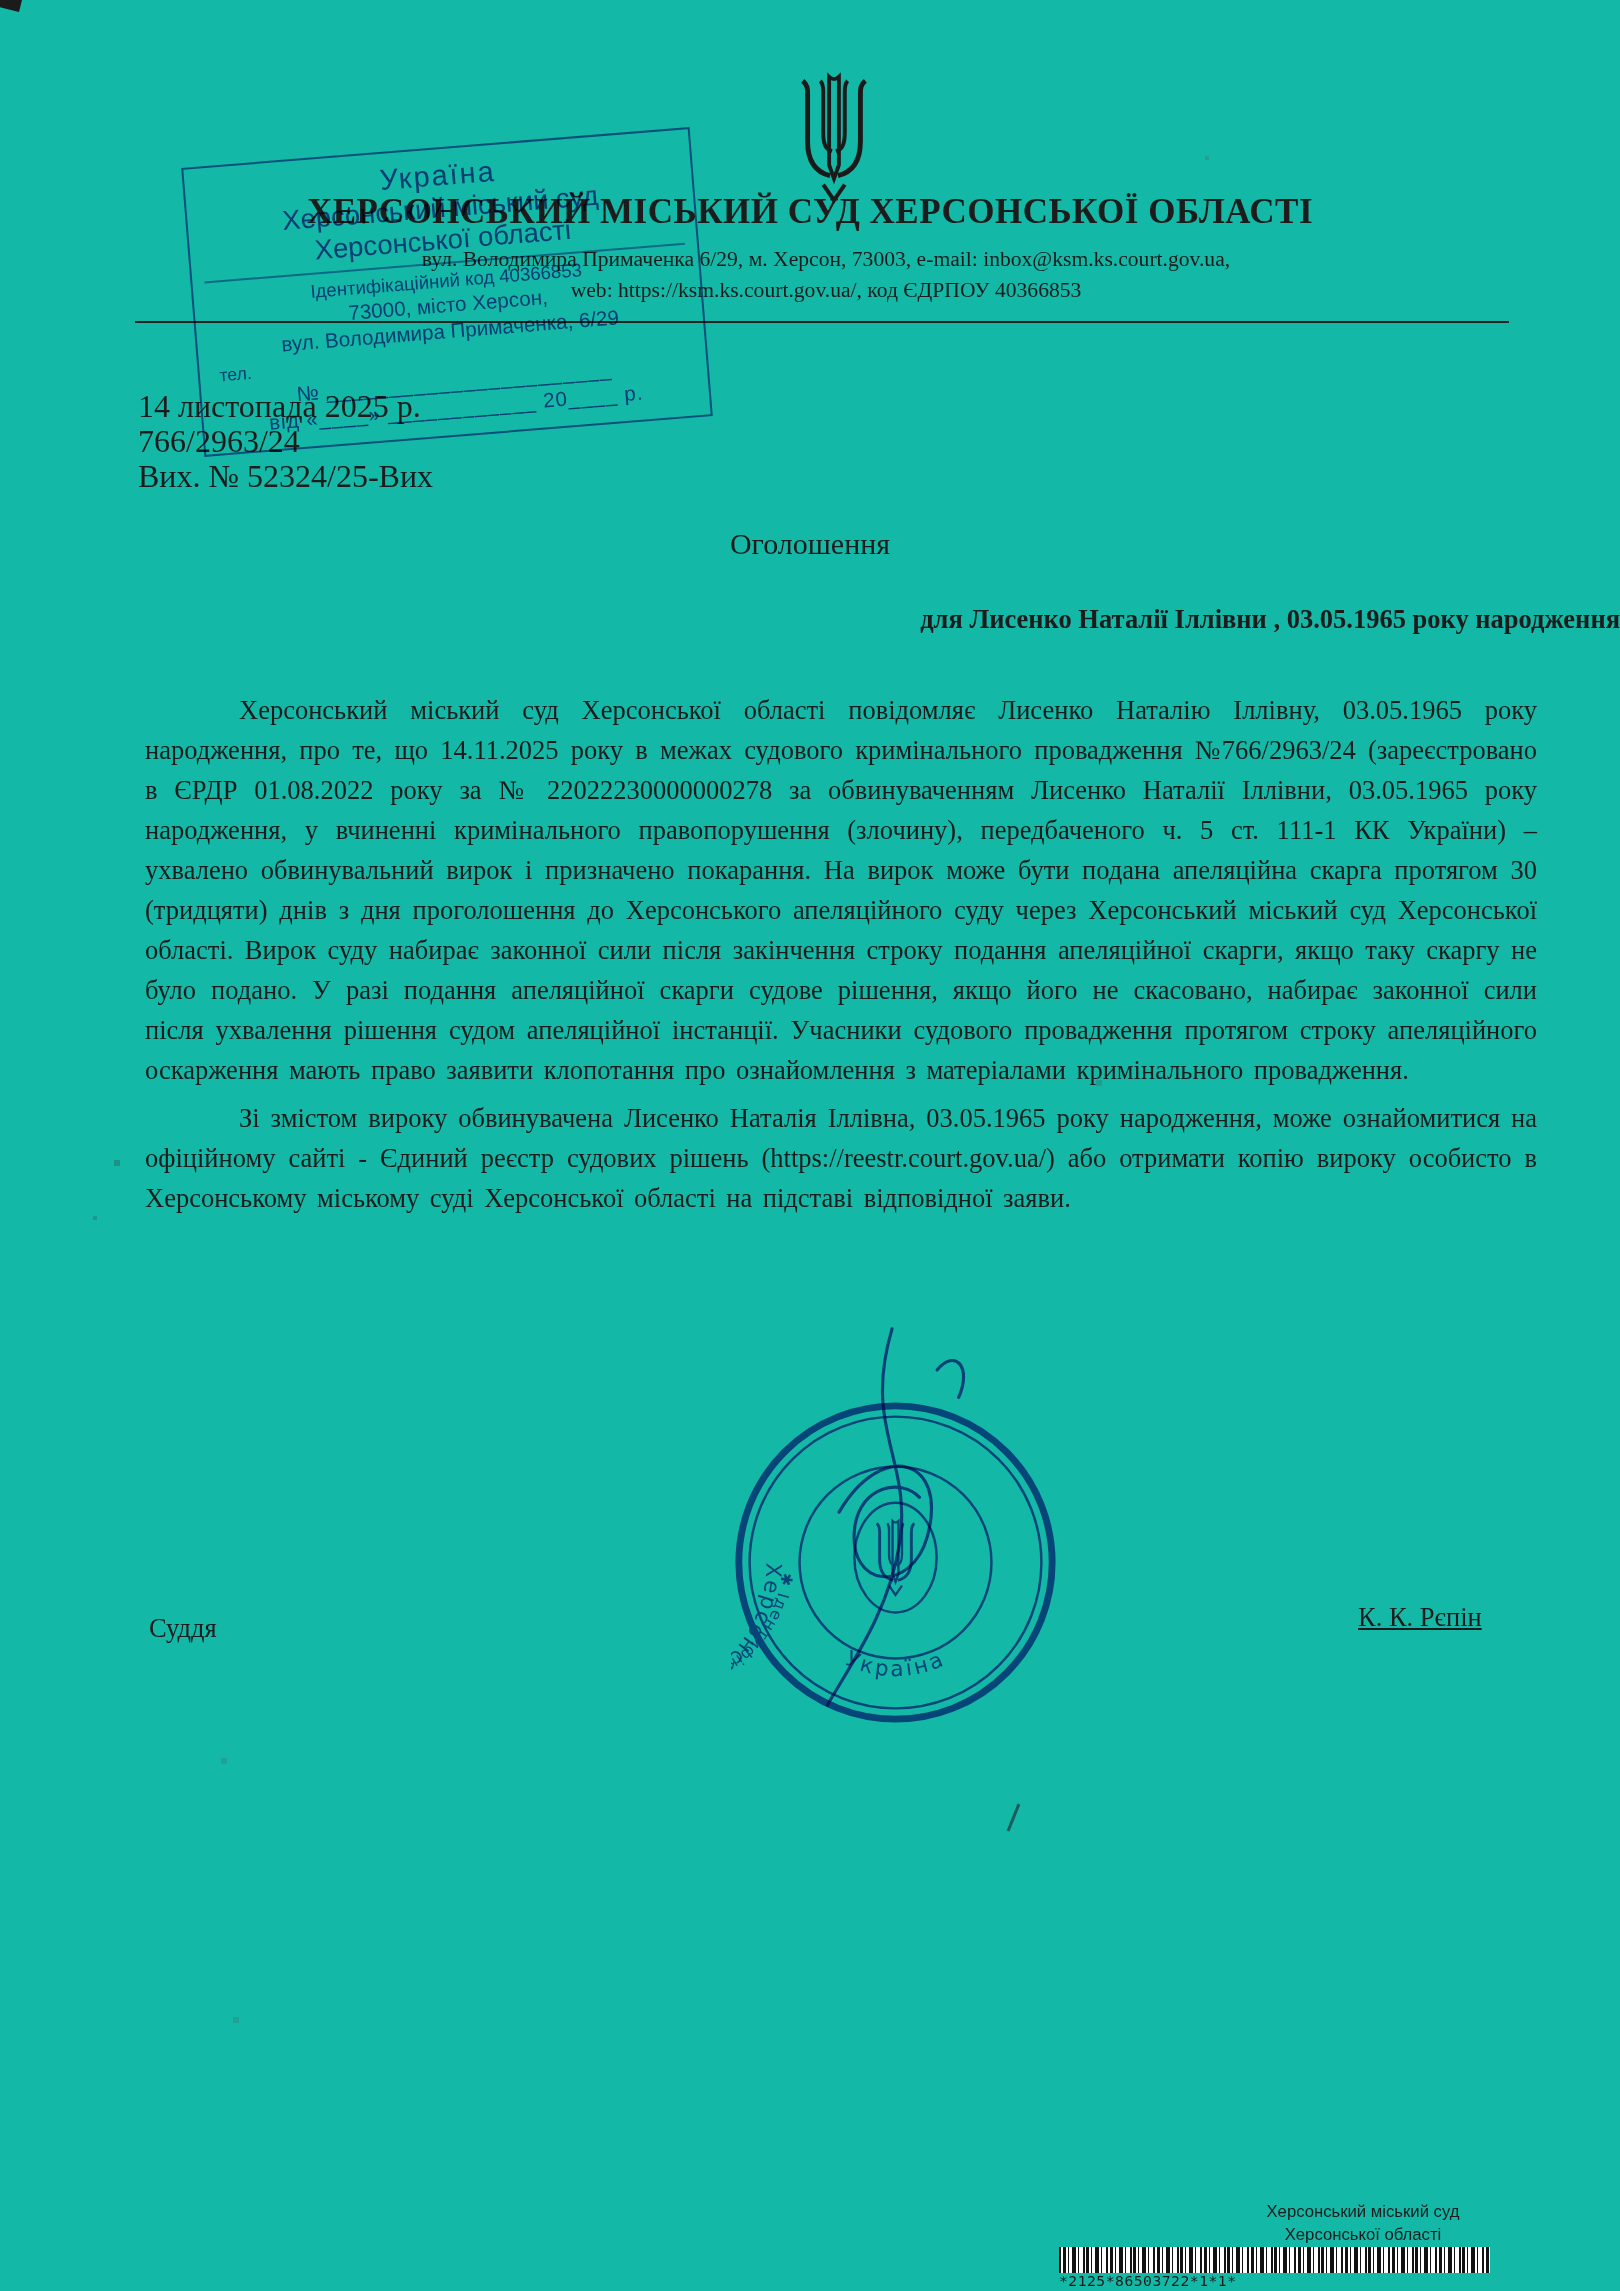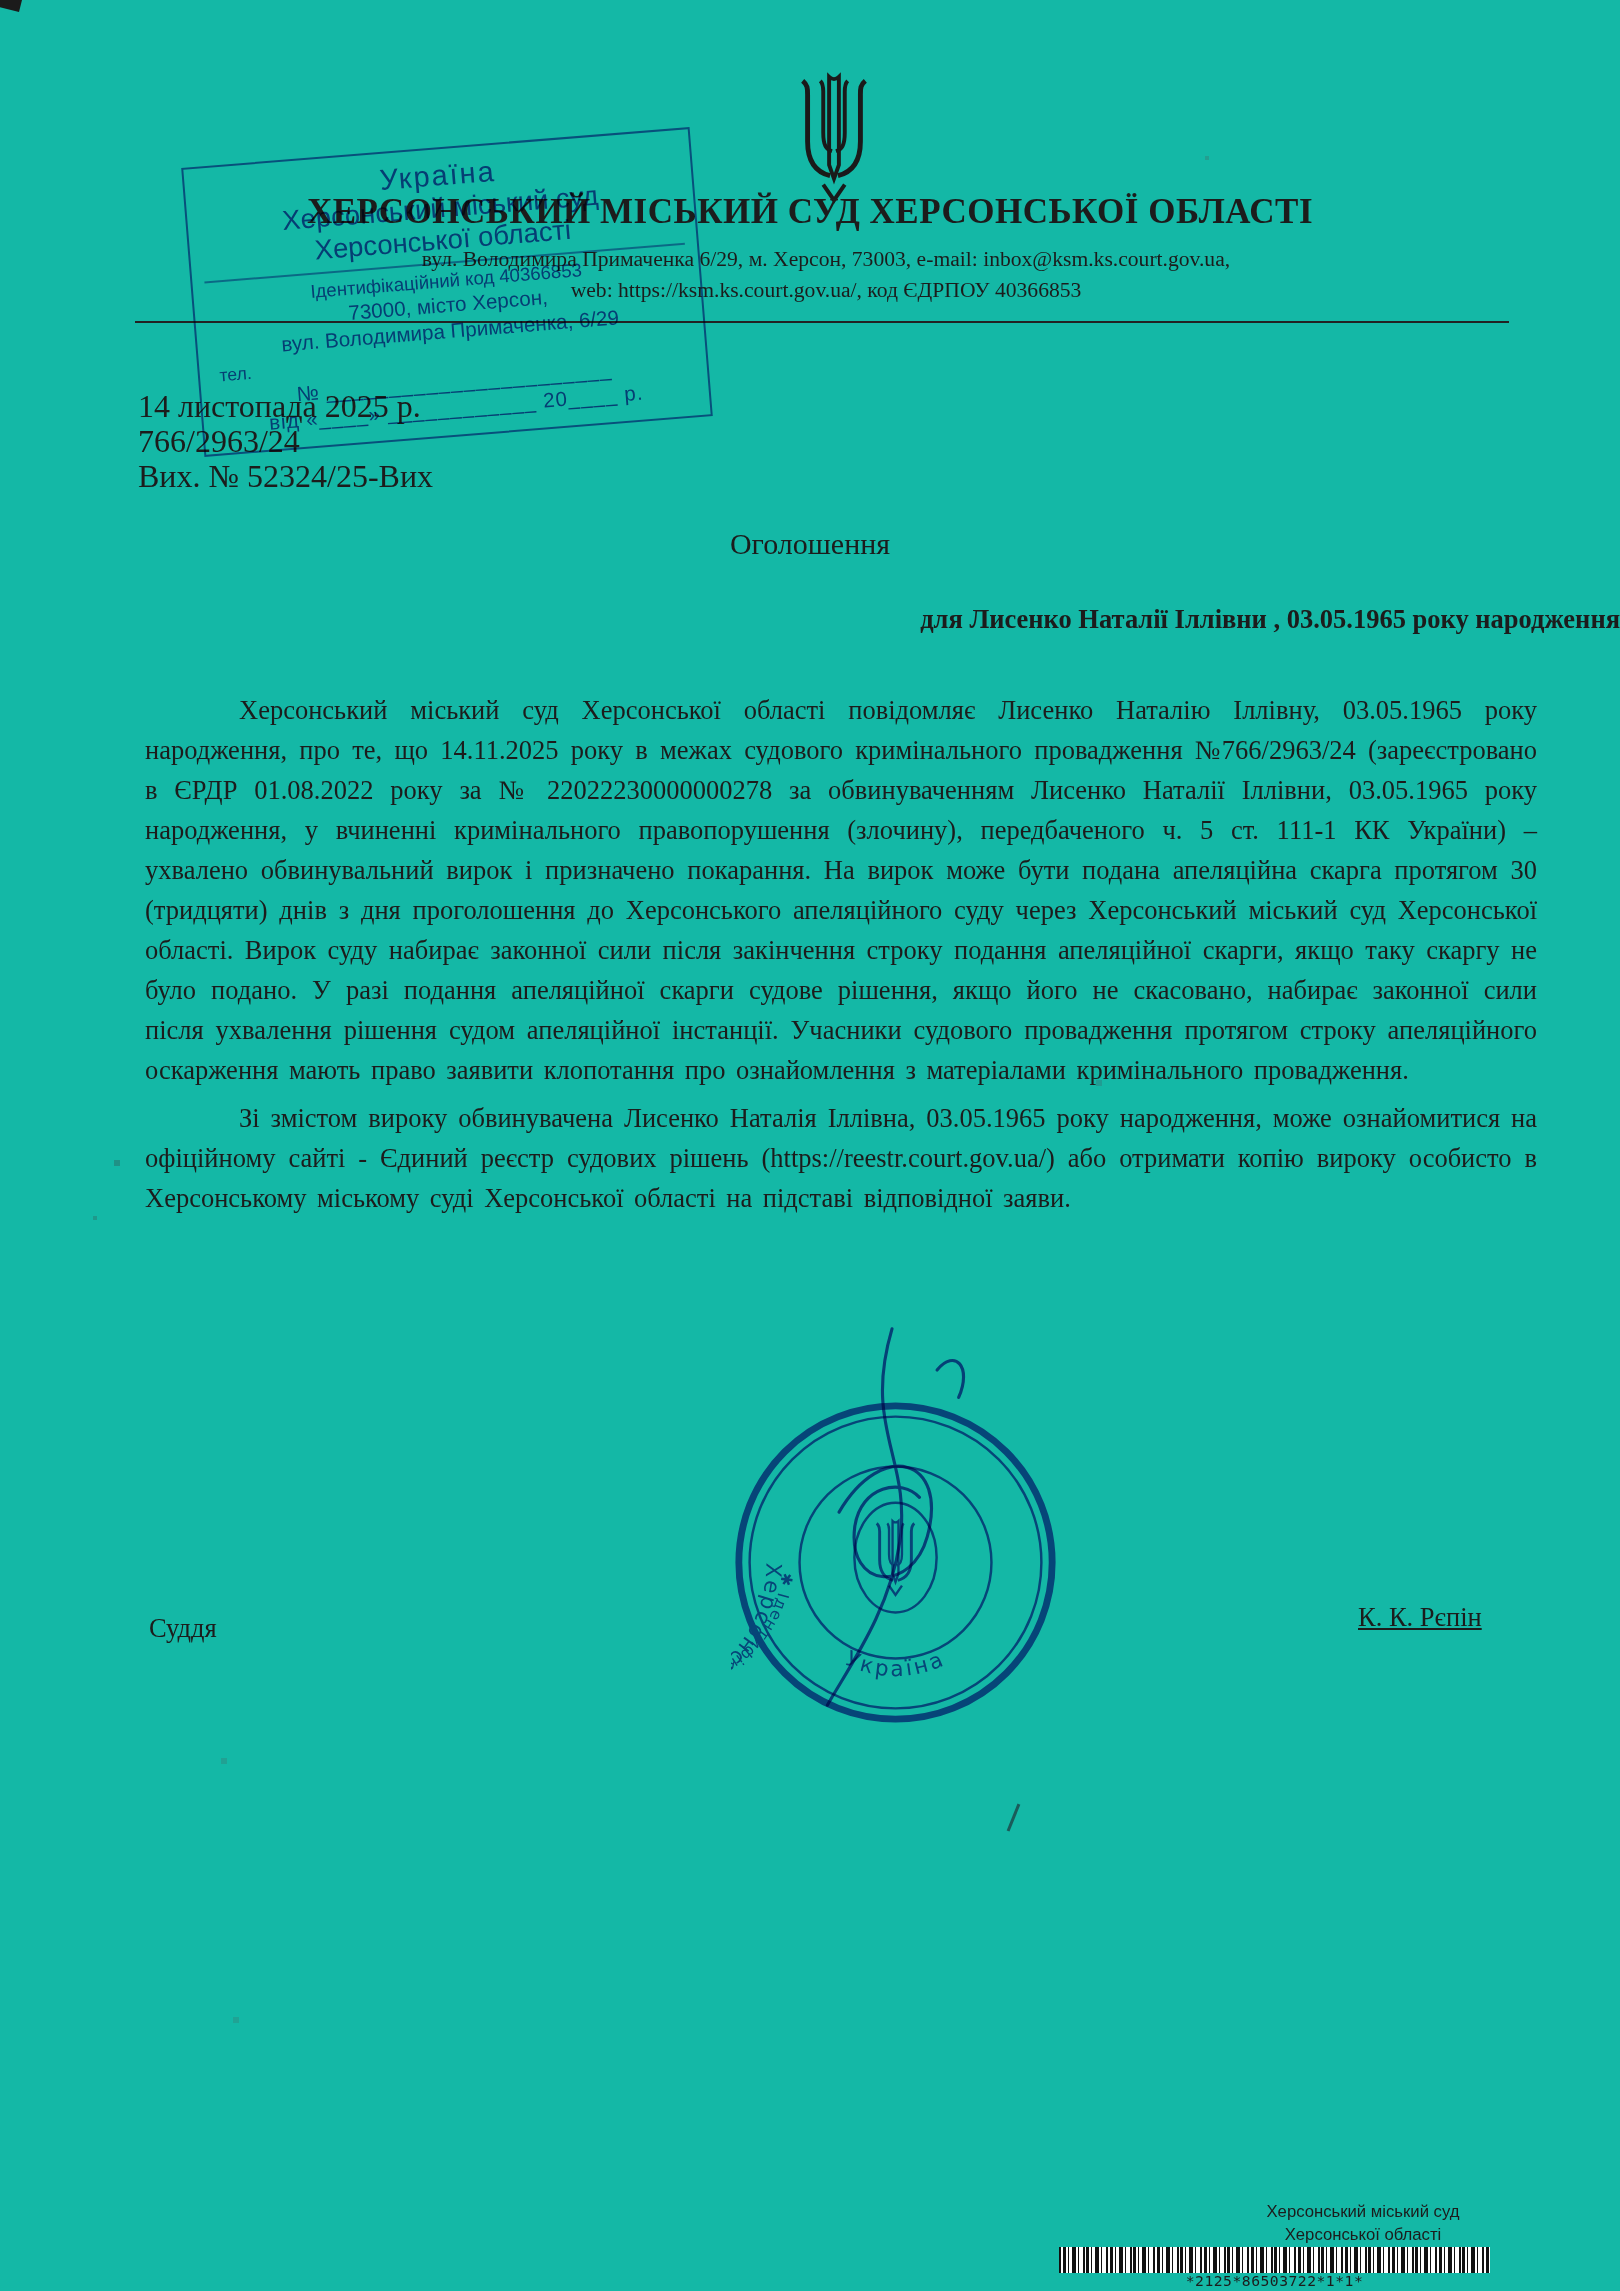--- a/index.html
+++ b/index.html
@@ -32,21 +32,21 @@
 
   .judge-label{position:absolute;left:149px;top:1613px;font-size:26.5px;}
   .judge-name{position:absolute;left:1358px;top:1602px;font-size:26.5px;text-decoration:underline;}
 
   .seal{position:absolute;left:731px;top:1398px;width:329px;height:329px;mix-blend-mode:multiply;opacity:.88;}
   .signature{position:absolute;left:745px;top:1311px;width:294px;height:412px;mix-blend-mode:multiply;}
   .pen-mark{position:absolute;left:1012px;top:1803px;width:2.9px;height:29px;background:rgba(30,30,40,.6);transform:rotate(22deg);}
 
   .footer-org{position:absolute;left:1204px;top:2201px;width:318px;text-align:center;font-size:16.7px;line-height:22.5px;font-family:"Liberation Sans",sans-serif;}
   .barcode{position:absolute;left:1059px;top:2247px;width:431px;height:25.5px;background:repeating-linear-gradient(90deg,#111 0 2px,#fff 2px 3.9px,#111 3.9px 6.9px,#fff 6.9px 8.8px,#111 8.8px 9.8px,#fff 9.8px 12.7px,#111 12.7px 16.7px,#fff 16.7px 18.6px,#111 18.6px 19.6px,#fff 19.6px 23.5px);}
-  .barcode-text{position:absolute;left:1059px;top:2272px;width:431px;text-align:center;font-size:14.7px;font-family:"DejaVu Sans Mono",monospace;letter-spacing:0.5px;}
+  .barcode-text{position:absolute;left:1059px;top:2272px;width:431px;font-size:14.7px;font-family:"DejaVu Sans Mono",monospace;letter-spacing:0.5px;}
 
   .specks{position:absolute;left:0;top:0;width:2px;height:2px;background:transparent;box-shadow:116px 1162px 0 2px rgba(60,60,60,.30),94px 1217px 0 1px rgba(60,60,60,.25),1098px 1082px 0 2px rgba(70,70,90,.25),223px 1760px 0 2px rgba(80,80,80,.22),1206px 157px 0 1px rgba(80,80,80,.25),235px 2019px 0 2px rgba(80,80,80,.2);}
 </style>
 </head>
 <body>
 
 <svg width="0" height="0" style="position:absolute" aria-hidden="true">
   <defs>
     <symbol id="tryzub-sym" viewBox="0 0 90 140">
       <g fill="none" stroke="currentColor">

